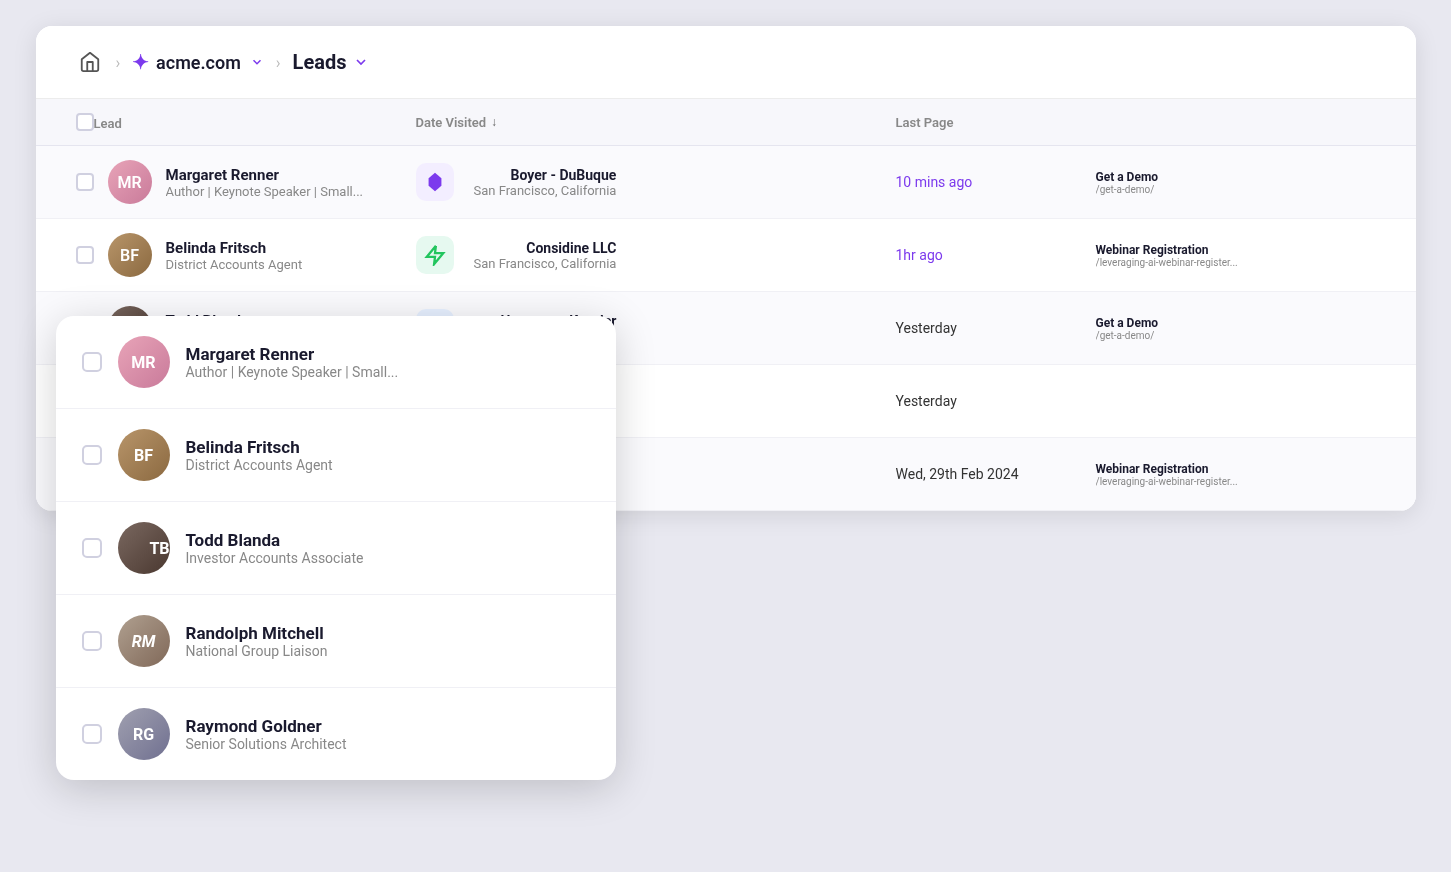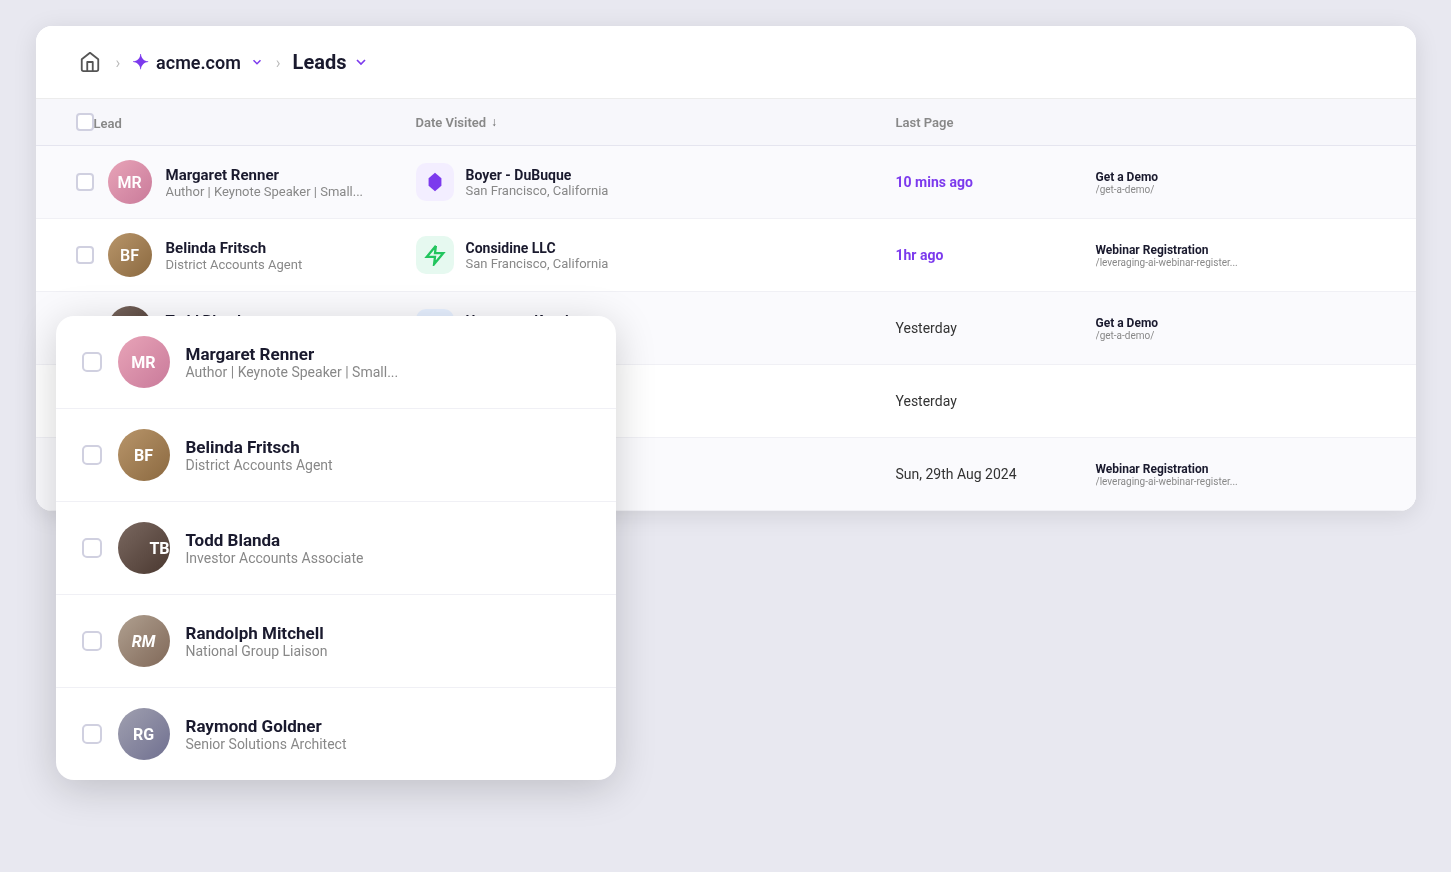--- a/index.html
+++ b/index.html
@@ -159,21 +159,22 @@
       color: #888;
       max-width: 220px;
       white-space: nowrap;
       overflow: hidden;
       text-overflow: ellipsis;
     }
 
     .biz-cell {
       display: flex;
       align-items: center;
-      gap: 12px;
+      gap: 20px;
+      text-align: right;
     }
     .biz-logo {
       width: 38px;
       height: 38px;
       border-radius: 10px;
       display: flex;
       align-items: center;
       justify-content: center;
       flex-shrink: 0;
     }
@@ -186,21 +187,21 @@
       font-size: 13px;
       color: #888;
     }
 
     .date-cell {
       font-size: 14px;
       color: #333;
     }
     .date-cell.recent {
       color: #7c3aed;
-      font-weight: 700;
+      font-weight: 400;
     }
 
     .page-cell .page-title {
       font-size: 12px;
       font-weight: 700;
       color: #1a1a2e;
     }
     .page-cell .page-url {
       font-size: 10px;
       color: #888;
@@ -471,21 +472,21 @@
               <line x1="4" y1="8" x2="20" y2="8" stroke="#10b981" stroke-width="2.5" stroke-linecap="round"></line>
               <line x1="6" y1="12" x2="18" y2="12" stroke="#10b981" stroke-width="2.5" stroke-linecap="round"></line>
               <line x1="4" y1="16" x2="20" y2="16" stroke="#10b981" stroke-width="2.5" stroke-linecap="round"></line>
             </svg>
           </div>
           <div class="biz-info">
             <div class="biz-name">Welch - Feil</div>
             <div class="biz-location">San Francisco, California</div>
           </div>
         </div>
-        <div class="date-cell">Sun, 29th Aug 2024</div>
+        <div class="date-cell">Wed, 29th Feb 2024</div>
         <div class="page-cell">
           <div class="page-title">Webinar Registration</div>
           <div class="page-url">/leveraging-ai-webinar-register...</div>
         </div>
       </div>
 
     </div>
   </div>
 
   <div class="overlay-panel">

